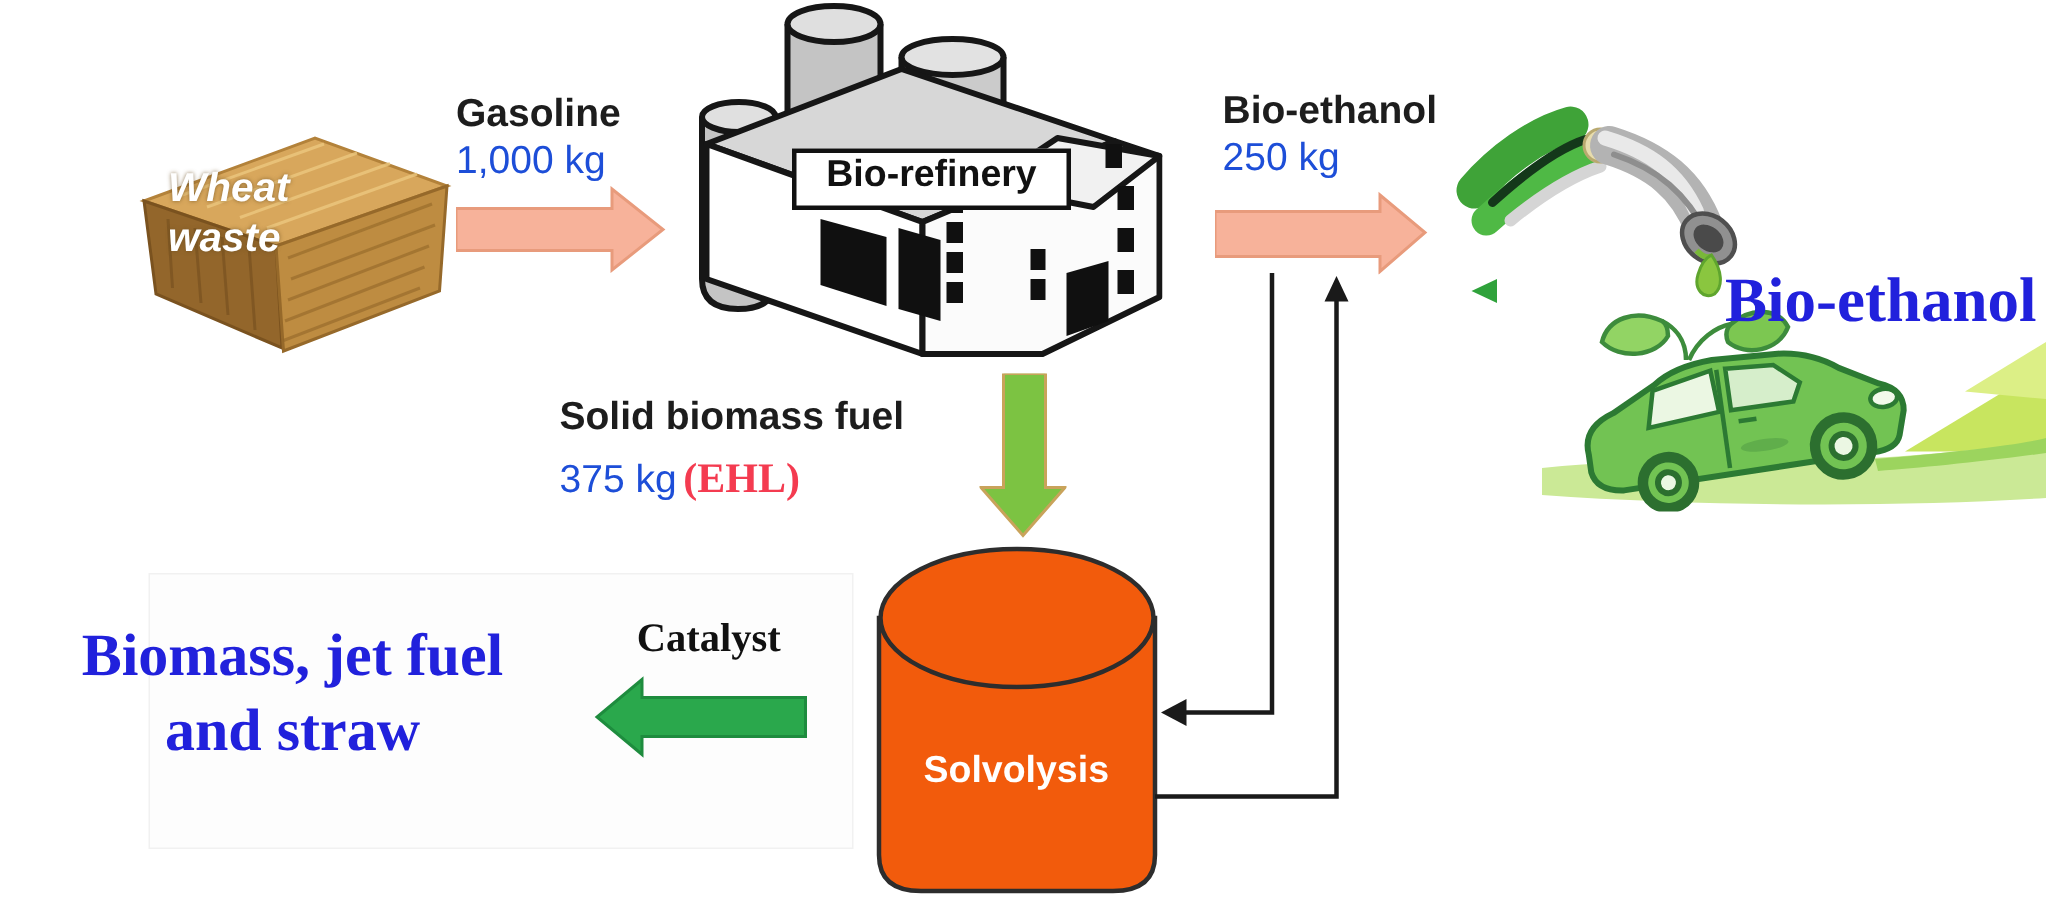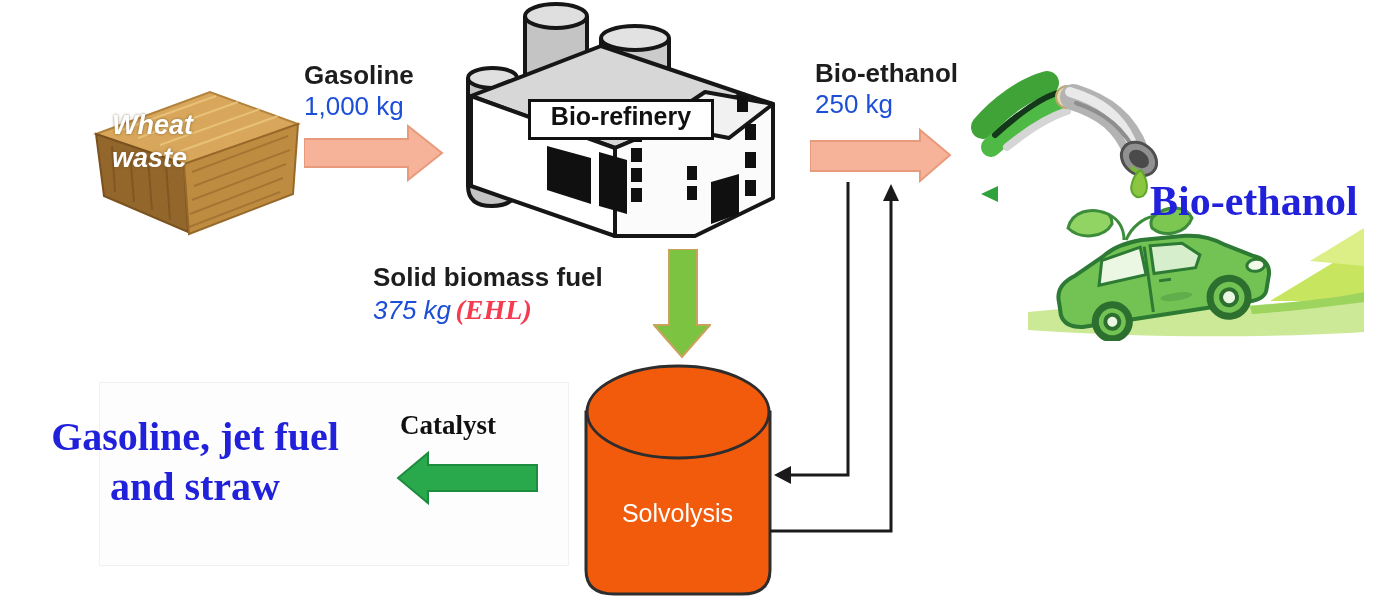--- a/index.html
+++ b/index.html
@@ -15,26 +15,26 @@
   .abs{position:absolute;}
   .sans-b{font-weight:700;font-size:26px;line-height:31px;color:#1d1d1d;}
   .sans-r{font-weight:400;font-size:26px;line-height:31px;color:#1d4ed8;}
   .bale-label{font-weight:700;font-size:27px;line-height:33px;color:#fff;
               text-shadow:0 0 3px rgba(110,80,35,.75);}
   .blue-big{font-family:"Liberation Serif",serif;font-weight:700;font-size:40px;
             line-height:50px;color:var(--text-blue);text-align:center;}
   .blue-right{font-family:"Liberation Serif",serif;font-weight:700;font-size:42px;
               line-height:44px;color:var(--text-blue);white-space:nowrap;}
   .catalyst{font-family:"Liberation Serif",serif;font-weight:700;font-size:27px;
-            color:#111;text-align:left;}
+            color:#111;text-align:center;}
   .ehl{font-family:"Liberation Serif",serif;font-weight:700;font-size:28px;color:var(--text-red);}
   .refinery-box{box-sizing:border-box;width:186px;height:41px;background:#fff;
                 border:3px solid #111;display:flex;justify-content:center;
                 font-weight:700;font-size:25px;color:#111;}
-  .solv-label{width:185px;text-align:center;font-weight:400;font-size:25px;color:#fff;}
+  .solv-label{width:185px;text-align:center;font-weight:700;font-size:25px;color:#fff;}
   .panel{background:#FDFDFD;border:1px solid #F1F1F1;}
   .tri-left{width:0;height:0;border-right:17px solid #2FA23B;
             border-top:8px solid transparent;border-bottom:8px solid transparent;}
   .arrow-pink{fill:var(--arrow-pink);stroke:var(--arrow-pink-edge);stroke-width:2;}
   .arrow-gl{fill:var(--arrow-green-light);stroke:var(--arrow-green-light-edge);stroke-width:2;}
   .arrow-gd{fill:var(--arrow-green-dark);stroke:var(--arrow-green-dark-edge);stroke-width:2;}
   .cyl{fill:var(--cylinder-orange);stroke:#2d2d2d;stroke-width:3;}
   .fline{stroke:var(--line-black);stroke-width:3;fill:none;}
   .fhead{fill:var(--line-black);}
   svg{display:block;}
@@ -175,21 +175,21 @@
       <path d="M106,34 C112,20 124,12 134,10" stroke="#3D8C3C" stroke-width="3" fill="none"></path>
       <path d="M88,8 C70,0 52,6 48,22 C60,34 84,32 92,18 C92,13 91,10 88,8 Z" fill="#92D464" stroke="#3D8C3C" stroke-width="3"></path>
       <path d="M134,10 C148,-2 166,0 172,12 C166,28 144,32 132,22 C130,17 131,13 134,10 Z" fill="#7CC751" stroke="#3D8C3C" stroke-width="3"></path>
     </svg>
   </div>
 
   <div class="abs blue-right" style="left:1150px;top:179px;">Bio-ethanol</div>
 
   <div class="abs" style="left:373px;top:262px;">
     <div class="sans-b">Solid biomass fuel</div>
-    <div style="margin-top:1px;font-style:italic;">
+    <div style="margin-top:11px;">
       <span class="sans-r">375 kg</span>
       <span class="ehl">(EHL)</span>
     </div>
   </div>
   <div class="abs" style="left:653px;top:249px;">
     <svg width="58" height="110" viewBox="0 0 58 110">
       <polygon class="arrow-gl" points="16,0 44,0 44,76 57,76 29,108 1,76 16,76"></polygon>
     </svg>
   </div>
 
@@ -202,21 +202,21 @@
   <div class="abs solv-label" style="left:585px;top:499px;">Solvolysis</div>
 
   <div class="abs catalyst" style="left:400px;top:410px;width:145px;">Catalyst</div>
   <div class="abs" style="left:396px;top:450px;">
     <svg width="142" height="56" viewBox="0 0 142 56">
       <polygon class="arrow-gd" points="141,15 32,15 32,3 2,28 32,53 32,41 141,41"></polygon>
     </svg>
   </div>
 
   <div class="abs blue-big" style="left:40px;top:412px;width:310px;">
-    <div>Gasoline, jet fuel</div>
+    <div>Biomass, jet fuel</div>
     <div>and straw</div>
   </div>
 
   <svg class="abs" style="left:0;top:0;pointer-events:none;" width="1380" height="600" viewBox="0 0 1380 600">
     <path class="fline" d="M848,182 L848,475 L790,475"></path>
     <polygon class="fhead" points="774,475 791,466 791,484"></polygon>
     <path class="fline" d="M770,531 L891,531 L891,198"></path>
     <polygon class="fhead" points="891,184 883,201 899,201"></polygon>
   </svg>
 

